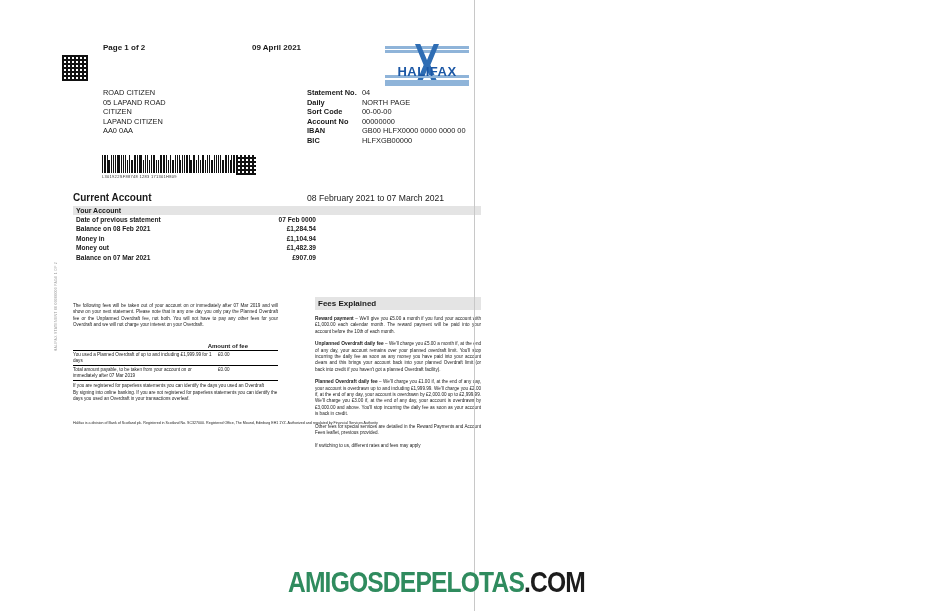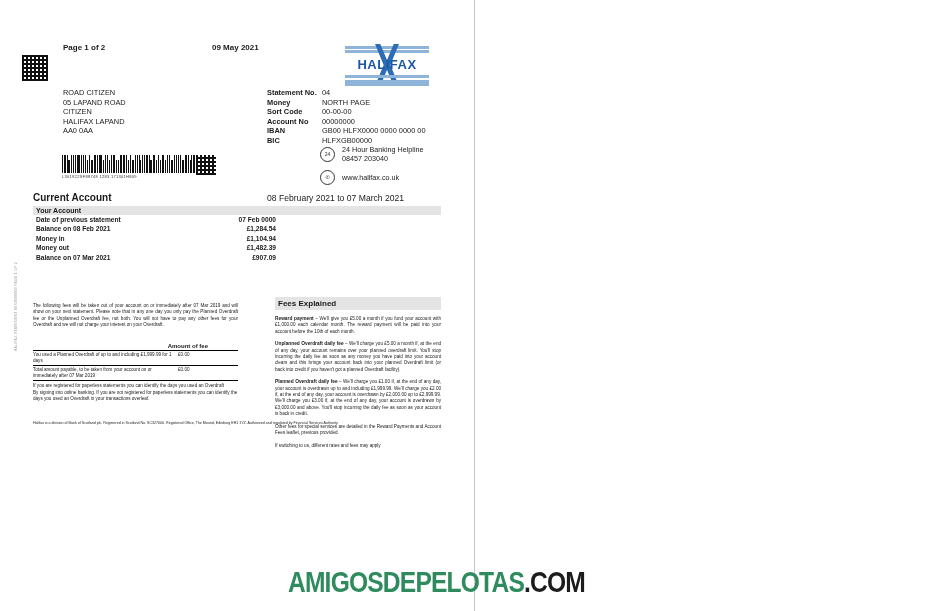--- a/index.html
+++ b/index.html
@@ -3,31 +3,31 @@
 <meta charset="utf-8">
 <style>
   html,body{margin:0;padding:0;}
   body{
     width:949px;height:611px;overflow:hidden;
     background:#ffffff;
     font-family:"Liberation Sans", sans-serif;
     color:#1a1a1a;
     position:relative;
   }
-  .page{position:absolute;top:0;background:#fff;height:464px;}
+  .page{position:absolute;top:0;background:#fff;height:464px;margin-left:40px;}
   #page-left{left:0;width:474px;}
   #page-right{left:475px;width:474px;}
   .divider{position:absolute;left:474px;top:0;width:1px;height:611px;background:#c8c8c8;}
 
   
   .logo{position:relative;width:84px;height:42px;}
   .logo .bar{position:absolute;left:0;height:3px;background:#8fb4d9;}
   .logo .xshape{position:absolute;left:30px;top:0;width:24px;height:42px;background:#2e6db4;
      clip-path:polygon(0 0,22% 0,50% 38%,78% 0,100% 0,64% 50%,100% 100%,78% 100%,50% 62%,22% 100%,0 100%,36% 50%);}
-  .logo .word{position:absolute;left:0;top:13px;width:84px;text-align:center;
+  .logo .word{position:absolute;left:0;top:20px;width:84px;text-align:center;
      font-weight:bold;letter-spacing:.5px;color:#1b57a5;z-index:3;}
   .barcode{display:flex;align-items:flex-end;height:18px;gap:1px;}
   .barcode i{display:block;background:#111;width:1px;height:100%;}
   .qr{background:
      repeating-linear-gradient(0deg,#111 0 2px,transparent 2px 4px),
      repeating-linear-gradient(90deg,#111 0 2px,transparent 2px 4px);
      background-color:#fff;}
 
   
   .l-top{position:absolute;left:63px;top:43px;font-size:8px;font-weight:bold;}
@@ -73,51 +73,51 @@
      transform:scaleX(.82);transform-origin:left bottom;}
   .watermark .a{color:#2f8b5e;}
   .watermark .b{color:#1c1c1c;}
 </style>
 </head>
 <body>
 
 <div class="page" id="page-left">
 
   <div class="l-top">Page 1 of 2</div>
-  <div class="l-date">09 May 2021</div>
+  <div class="l-date">09 April 2021</div>
 
   <div class="qr qr1"></div>
 
   <div class="l-logo">
     <div class="logo">
       <div class="bar" style="top:2px;width:84px;"></div>
       <div class="bar" style="top:6px;width:84px;"></div>
       <div class="xshape"></div>
       <div class="word" style="font-size:13px;">HALIFAX</div>
       <div class="bar" style="bottom:8px;width:84px;"></div>
       <div class="bar" style="bottom:3px;width:84px;"></div>
       <div class="bar" style="bottom:0px;width:84px;"></div>
     </div>
   </div>
 
   <div class="addr">
     <div>ROAD CITIZEN</div>
     <div>05 LAPAND ROAD</div>
     <div>CITIZEN</div>
-    <div>HALIFAX LAPAND</div>
+    <div>LAPAND CITIZEN</div>
     <div>AA0 0AA</div>
   </div>
 
   <div class="acctbox">
     <div class="row">
         <span class="k">Statement No.</span>
         <span>04</span>
       </div>
     <div class="row">
-        <span class="k">Money</span>
+        <span class="k">Daily</span>
         <span>NORTH PAGE</span>
       </div>
     <div class="row">
         <span class="k">Sort Code</span>
         <span>00-00-00</span>
       </div>
     <div class="row">
         <span class="k">Account No</span>
         <span>00000000</span>
       </div>
@@ -193,33 +193,20 @@
         <i style="width: 1px; height: 100%;"></i>
         <i style="width: 1px; height: 70%;"></i>
         <i style="width: 1px; height: 100%;"></i>
         <i style="width: 2px; height: 100%;"></i>
         <i style="width: 1px; height: 70%;"></i>
       </div>
     <div class="num">L301922SF88748 1283 171301H809</div>
   </div>
   <div class="qr qr2"></div>
 
-  <div class="helpline">
-    <div class="hl-row">
-      <div class="circ">24</div>
-      <div>
-        <div>24 Hour Banking Helpline</div>
-        <div>08457 203040</div>
-      </div>
-    </div>
-    <div class="hl-row">
-      <div class="circ">✆</div>
-      <div>www.halifax.co.uk</div>
-    </div>
-  </div>
 
   <div class="ca-title">Current Account</div>
   <div class="ca-range">08 February 2021 to 07 March 2021</div>
 
   <div class="ya">
     <div class="hd">Your Account</div>
     <div class="r">
         <span class="lbl">Date of previous statement</span>
         <span class="val">07 Feb 0000</span>
       </div>

